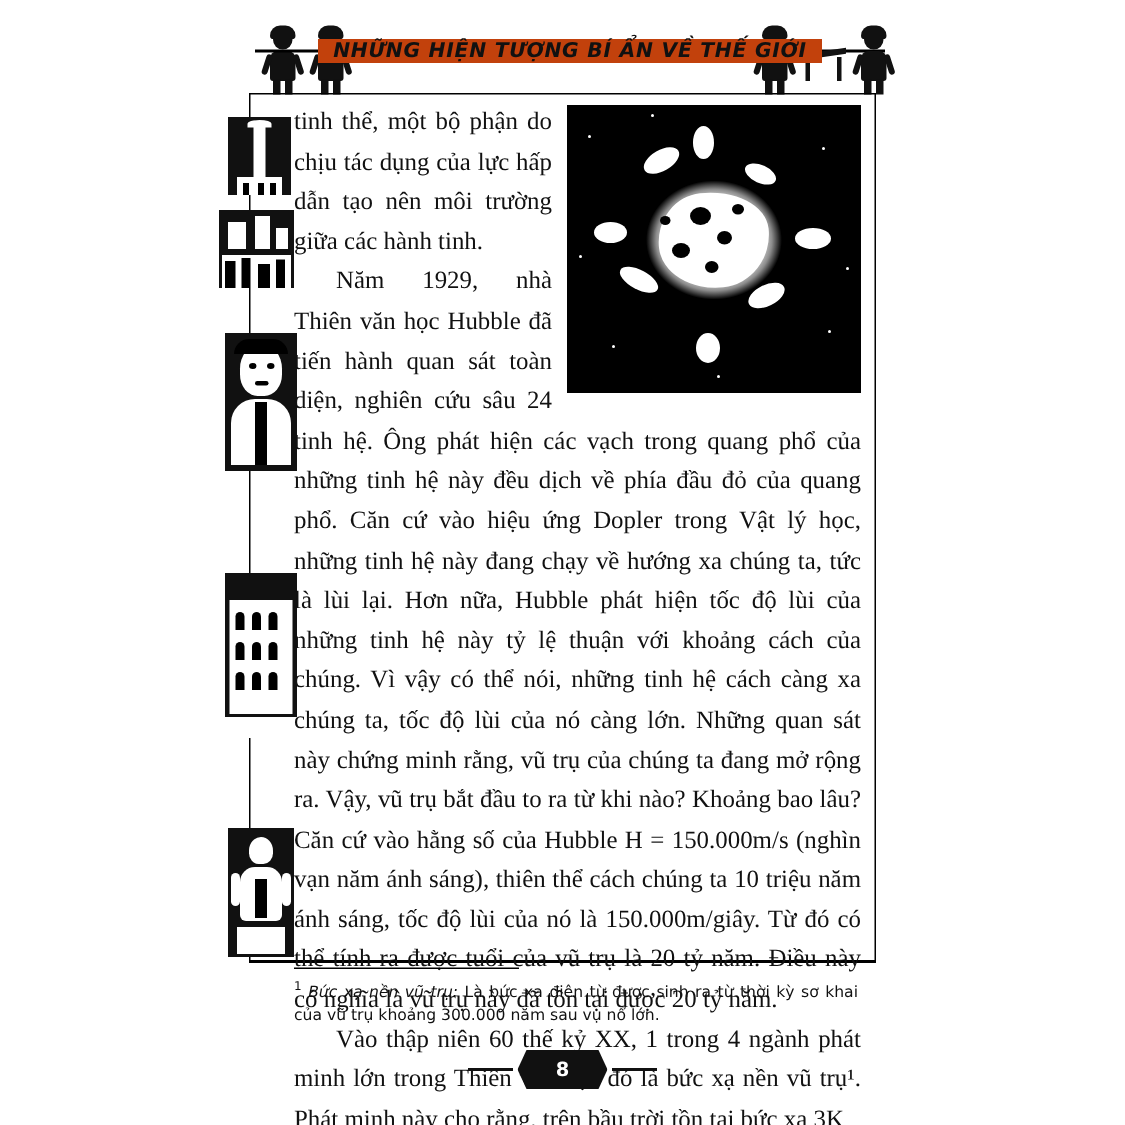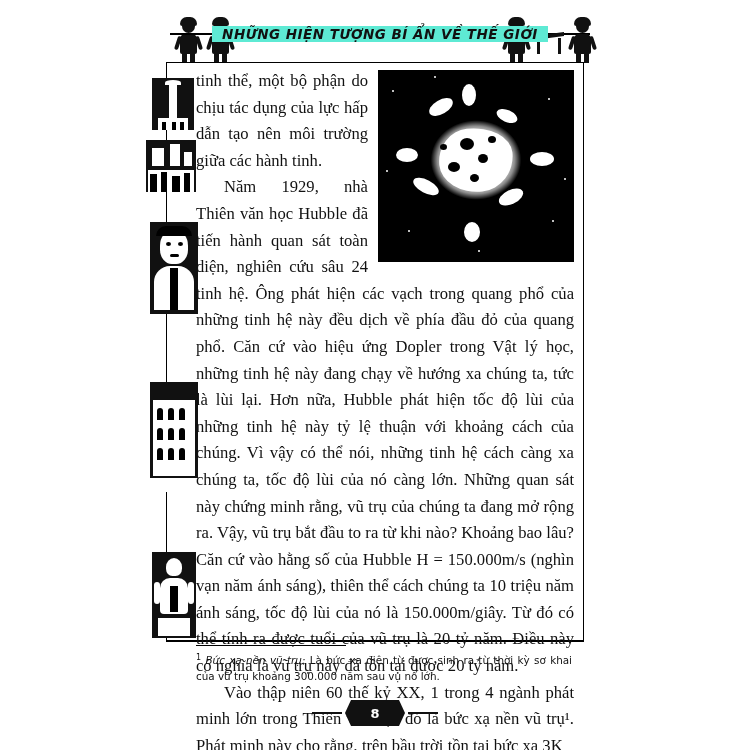--- a/index.html
+++ b/index.html
@@ -39,21 +39,21 @@
     position: absolute;
     left: 0; right: 0;
     top: 50%;
     height: 2px;
     background: #000;
     transform: translateY(-1px);
   }
   .header-title {
     position: relative;
     z-index: 2;
-    background: #5eead4;
+    background: #c2410c;
     padding: 0 10px;
     font-family: "DejaVu Sans", sans-serif;
     font-weight: bold;
     font-style: italic;
     font-size: 13.5px;
     letter-spacing: .5px;
     text-transform: uppercase;
     white-space: nowrap;
   }
 

